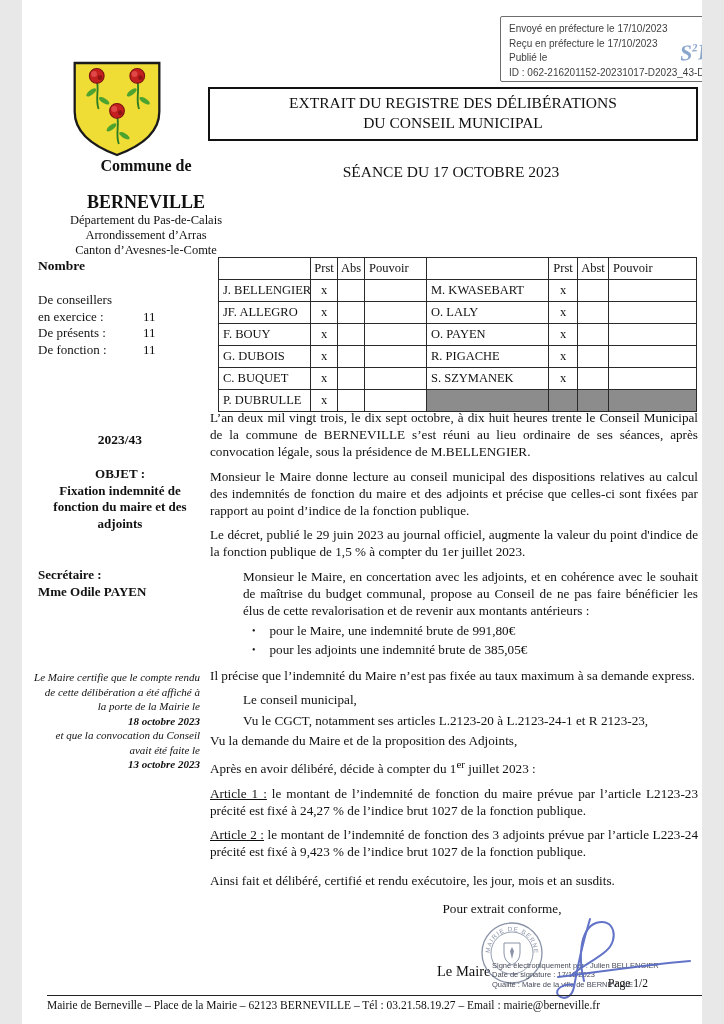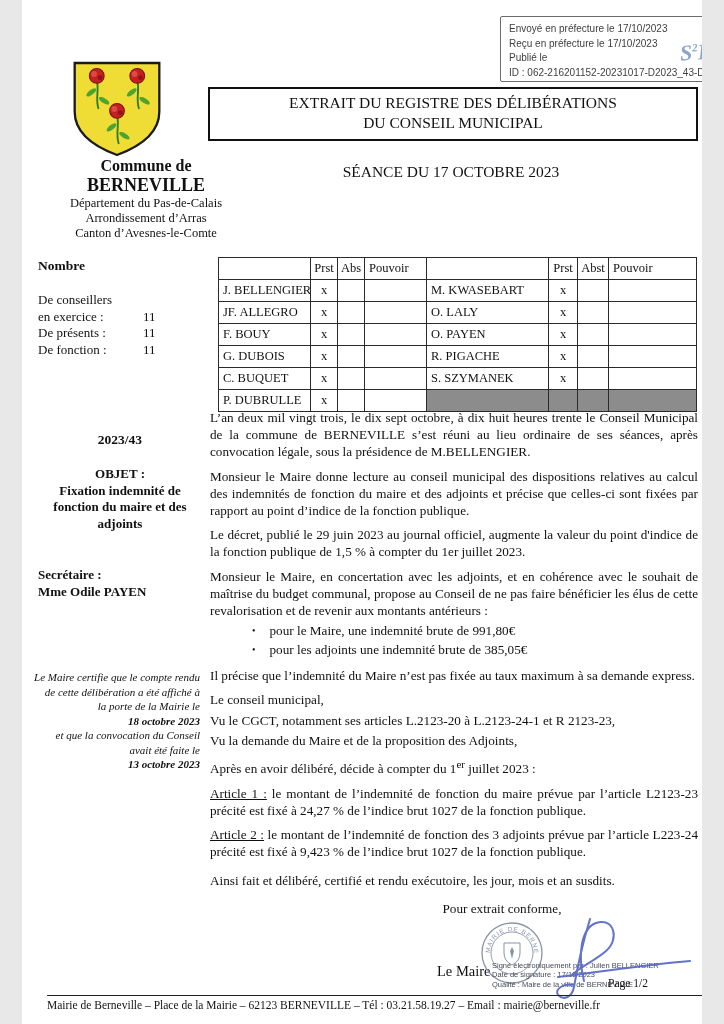--- a/index.html
+++ b/index.html
@@ -22,21 +22,21 @@
     font-family:"Liberation Serif", serif; font-style:italic; font-weight:bold;
     font-size:22px; color:#8AA6CC; transform:rotate(-4deg); line-height:1;
   }
   .s2lo sup { font-size:11px; }
   .s2lo svg { position:absolute; left:26px; top:8px; }
 
   
   .blason { position:absolute; left:49px; top:60px; }
   .commune-block { position:absolute; left:0; top:156px; width:196px; text-align:center;padding-left:26px; }
   .commune-l1 { font-size:16px; font-weight:bold; line-height:19px; }
-  .commune-l2 { font-size:18px; font-weight:bold; line-height:21px; }
+  .commune-l2 { font-size:18px; font-weight:bold; line-height:21px;margin-top:17px; }
   .commune-sub { font-size:12.5px; line-height:15px; }
 
   
   .title-box {
     position:absolute; left:186px; top:87px; width:486px;
     border:2px solid #111; text-align:center; padding:4px 0 6px 0;
     font-size:15.5px; line-height:20px;
   }
   .seance { position:absolute; left:186px; top:163px; width:486px; text-align:center; font-size:15.5px; }
 
@@ -63,21 +63,21 @@
     font-weight:normal; text-align:left; overflow:hidden; white-space:nowrap;
   }
   .attendance .mark-cell, .attendance th.narrow { text-align:center; padding:1px 1px; }
   .attendance td.shaded { background:#8C8C8C; }
   .c1{width:92px}.c2{width:27px}.c3{width:27px}.c4{width:62px}
   .c5{width:122px}.c6{width:29px}.c7{width:31px}.c8{width:88px}
 
   
   .main { position:absolute; left:188px; top:409px; width:488px; font-size:13.2px; line-height:17.2px; text-align:justify; }
   .main p { margin:0 0 7px 0; }
-  .main .tight { margin-bottom:3px; }
+  .main .tight { margin-bottom:3px;margin-left:33px; }
   ul.dash { margin:0 0 7px 0; padding:0 0 0 42px; list-style:none; text-align:left; }
   ul.dash li { line-height:18px; }
   ul.dash li::before { content:"•"; font-size:10px; margin-right:14px; position:relative; top:-1px; }
   .lead-underline { text-decoration:underline; }
 
   
   .pour-extrait { text-align:center; padding-left:96px; margin:10px 0 0 0 !important; }
   .sig-row { position:relative; height:96px; }
   .le-maire { position:absolute; left:227px; top:46px; font-size:14.5px; }
   .sig-cluster { position:absolute; left:262px; top:0; width:226px; height:96px; }

